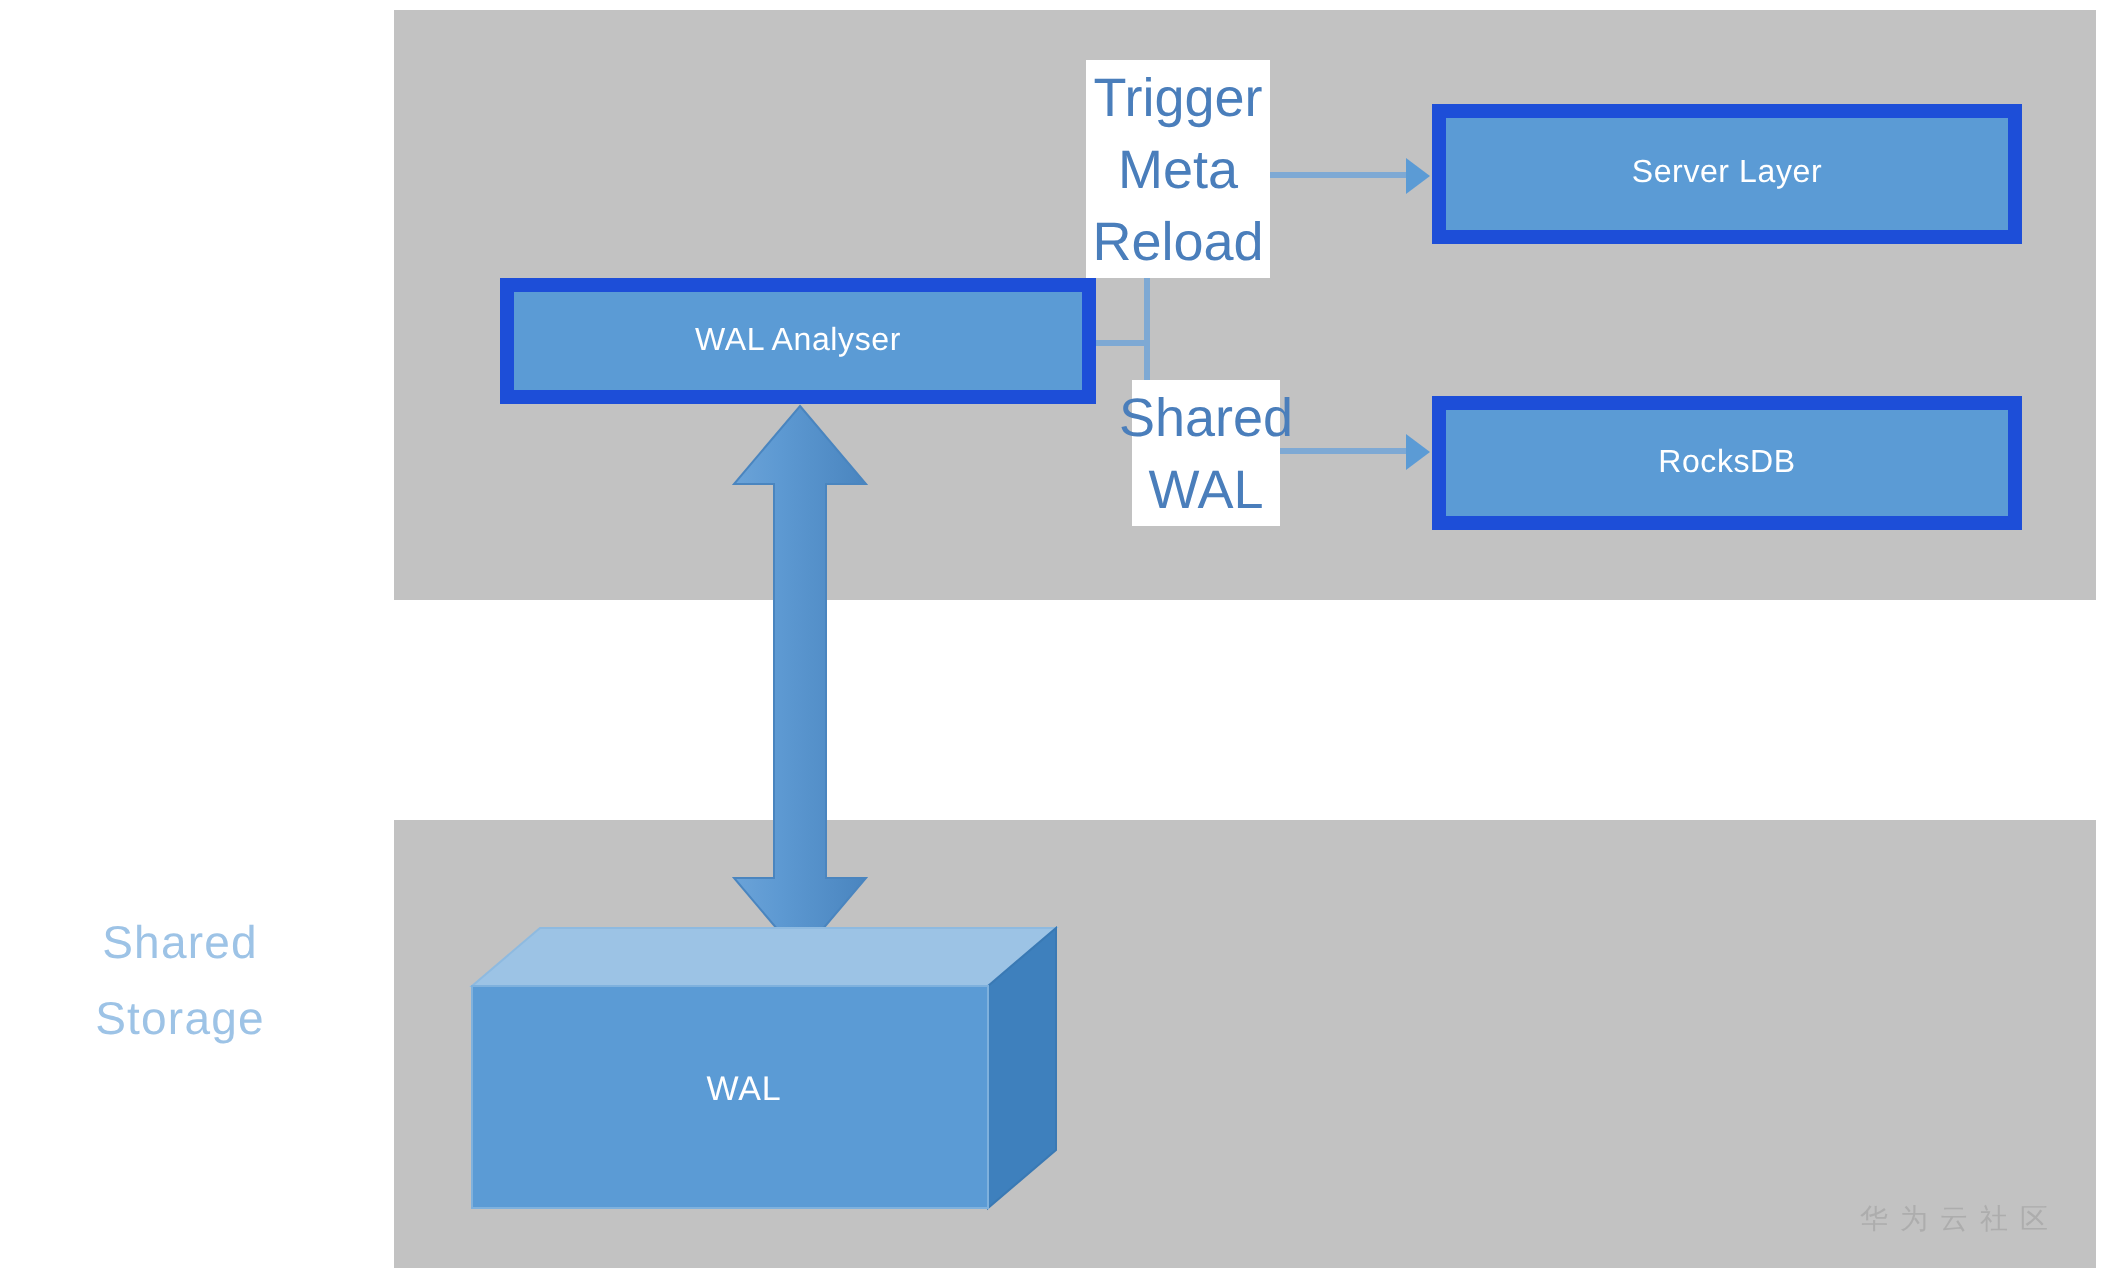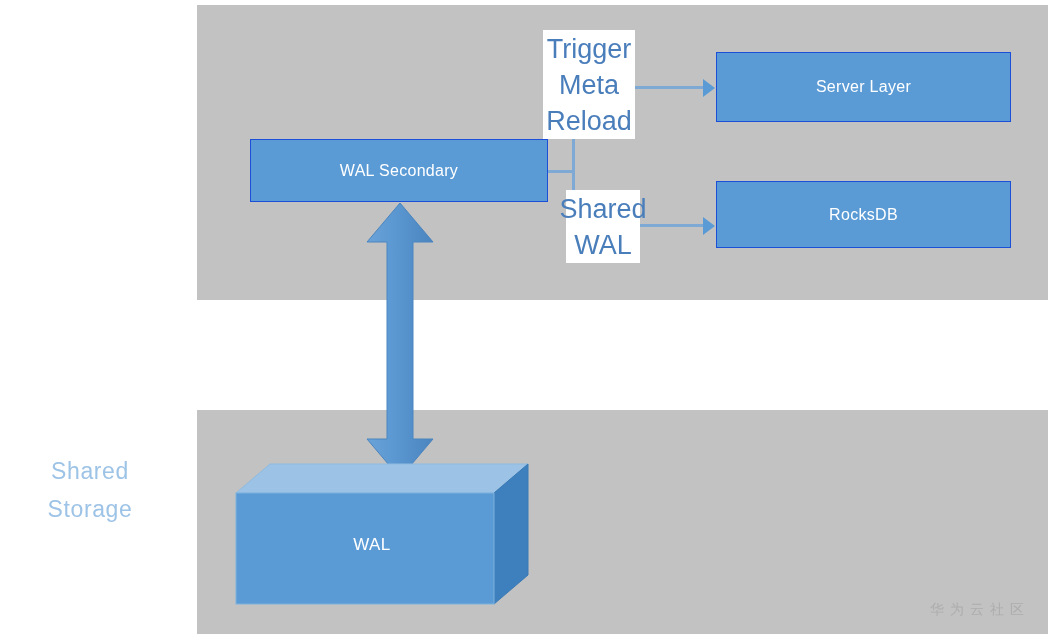--- a/index.html
+++ b/index.html
@@ -52,21 +52,21 @@
   #label-storage {
     left: 0px;
     top: 452px;
     width: 180px;
   }
 
   
   .blue-box {
     position: absolute;
     background: #5b9bd5;
-    border: 1px solid #1d4ed8;
+    border: 7px solid #1d4ed8;
     color: #ffffff;
     font-size: 16px;
     display: flex;
     align-items: center;
     justify-content: center;
     box-sizing: border-box;
     letter-spacing: 0.3px;
   }
   #box-wal-analyser {
     left: 250px;
@@ -75,21 +75,21 @@
     height: 63px;
   }
   #box-server-layer {
     left: 716px;
     top: 52px;
     width: 295px;
     height: 70px;
   }
   #box-rocksdb {
     left: 716px;
-    top: 181px;
+    top: 198px;
     width: 295px;
     height: 67px;
   }
 
   
   .white-box {
     position: absolute;
     background: #ffffff;
     color: #4a7ebb;
     font-size: 27px;
@@ -215,21 +215,21 @@
     <defs>
       <linearGradient id="bigArrowGrad" x1="0" y1="0" x2="1" y2="0">
         <stop offset="0" stop-color="#6ba3d8"></stop>
         <stop offset="0.35" stop-color="#5d99d2"></stop>
         <stop offset="1" stop-color="#4a85bf"></stop>
       </linearGradient>
     </defs>
     <polygon fill="url(#bigArrowGrad)" stroke="#4a85bf" stroke-width="1" points="35,1 68,40 48,40 48,237 68,237 35,276 2,237 22,237 22,40 2,40"></polygon>
   </svg>
 
-  <div class="blue-box" id="box-wal-analyser">WAL Secondary</div>
+  <div class="blue-box" id="box-wal-analyser">WAL Analyser</div>
   <div class="blue-box" id="box-server-layer">Server Layer</div>
   <div class="blue-box" id="box-rocksdb">RocksDB</div>
 
   <div class="white-box" id="box-trigger-meta-reload">Trigger
 Meta
 Reload</div>
   <div class="white-box" id="box-apply-wal">Shared
 WAL</div>
 
   <svg id="wal3d" viewBox="0 0 300 143" preserveAspectRatio="none">

